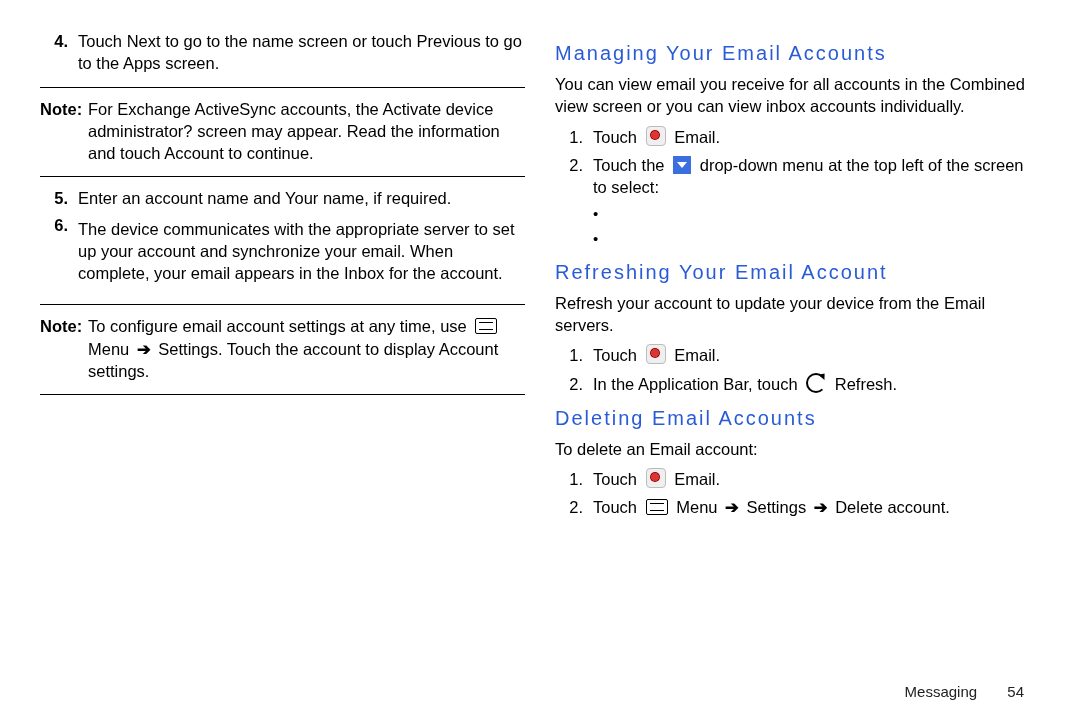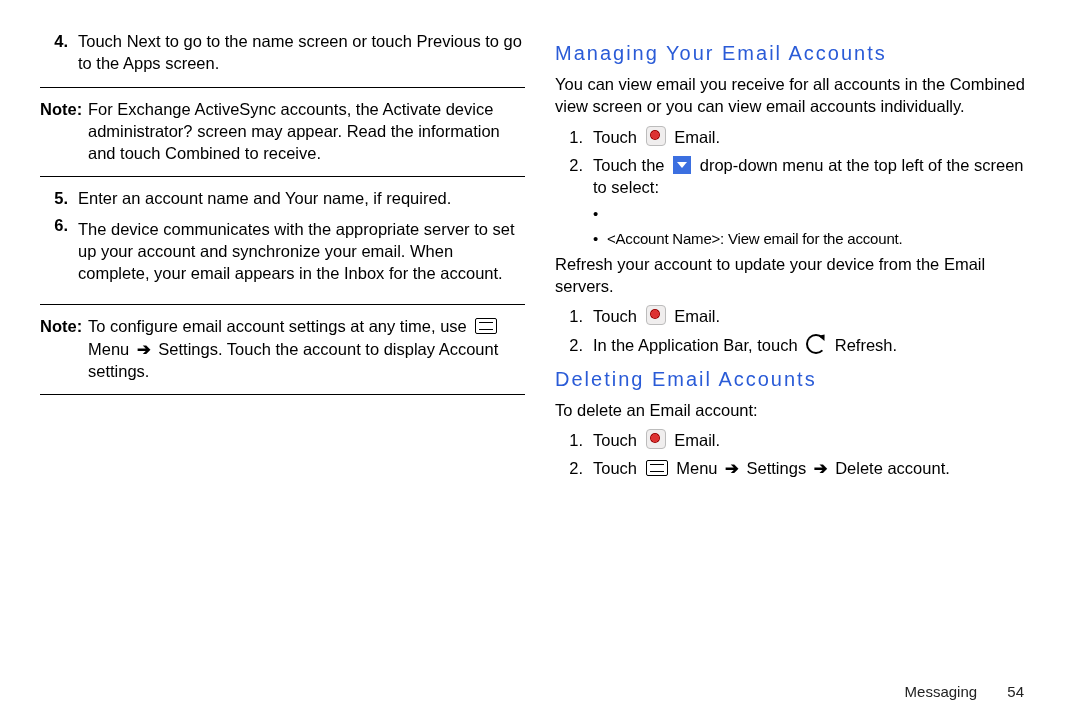--- a/index.html
+++ b/index.html
@@ -173,21 +173,21 @@
       <div class="body-text">
         <span>Touch </span><span class="b">Next</span><span> to go to the name screen or touch </span><span class="b">Previous</span><span> to go to the Apps screen.</span>
       </div>
     </div>
 
     <hr class="hr">
 
     <div class="note-row">
       <div class="note-label">Note:</div>
       <div class="body-text">
-        <span>For Exchange ActiveSync accounts, the Activate device administrator? screen may appear. Read the information and touch </span><span class="b">Combined</span><span> to receive.</span>
+        <span>For Exchange ActiveSync accounts, the Activate device administrator? screen may appear. Read the information and touch </span><span class="b">Account</span><span> to continue.</span>
       </div>
     </div>
 
     <hr class="hr">
 
     <div class="row5">
       <div class="num"><span class="num-inner">5.</span></div>
       <div class="body-text">Enter an account name and Your name, if required.</div>
     </div>
 
@@ -211,21 +211,21 @@
     </div>
 
     <hr class="hr">
 
   </div>
 
   <div class="col right">
 
     <div class="heading">Managing Your Email Accounts</div>
     <div class="para">
-      <span>You can view email you receive for all accounts in the </span><span class="b">Combined view</span><span> screen or you can view email accounts individually.</span>
+      <span>You can view email you receive for all accounts in the </span><span class="b">Combined view</span><span> screen or you can view inbox accounts individually.</span>
     </div>
 
     <div class="tight-list">
       <div class="item">
         <div class="num"><span class="num-inner b">1.</span></div>
         <div class="body-text">
           <span>Touch </span><span class="icon email-icon"></span>
           <span class="b">Email</span><span>.</span>
         </div>
       </div>
@@ -236,24 +236,24 @@
         </div>
       </div>
     </div>
 
     <div class="bullet-list">
       <div class="bullet-item cond">
         <div class="bullet-dot">•</div>
       </div>
       <div class="bullet-item cond">
         <div class="bullet-dot">•</div>
-        <div><span class="b">&lt;Account Name&gt;</span><span>: View email for the account.</span></div>
-      </div>
-    </div>
-
+      </div>
+    </div>
+
+    <div class="heading">Refreshing Your Email Account</div>
     <div class="para">Refresh your account to update your device from the Email servers.</div>
 
     <div class="tight-list">
       <div class="item">
         <div class="num"><span class="num-inner b">1.</span></div>
         <div class="body-text">
           <span>Touch </span><span class="icon email-icon"></span>
           <span class="b">Email</span><span>.</span>
         </div>
       </div>

